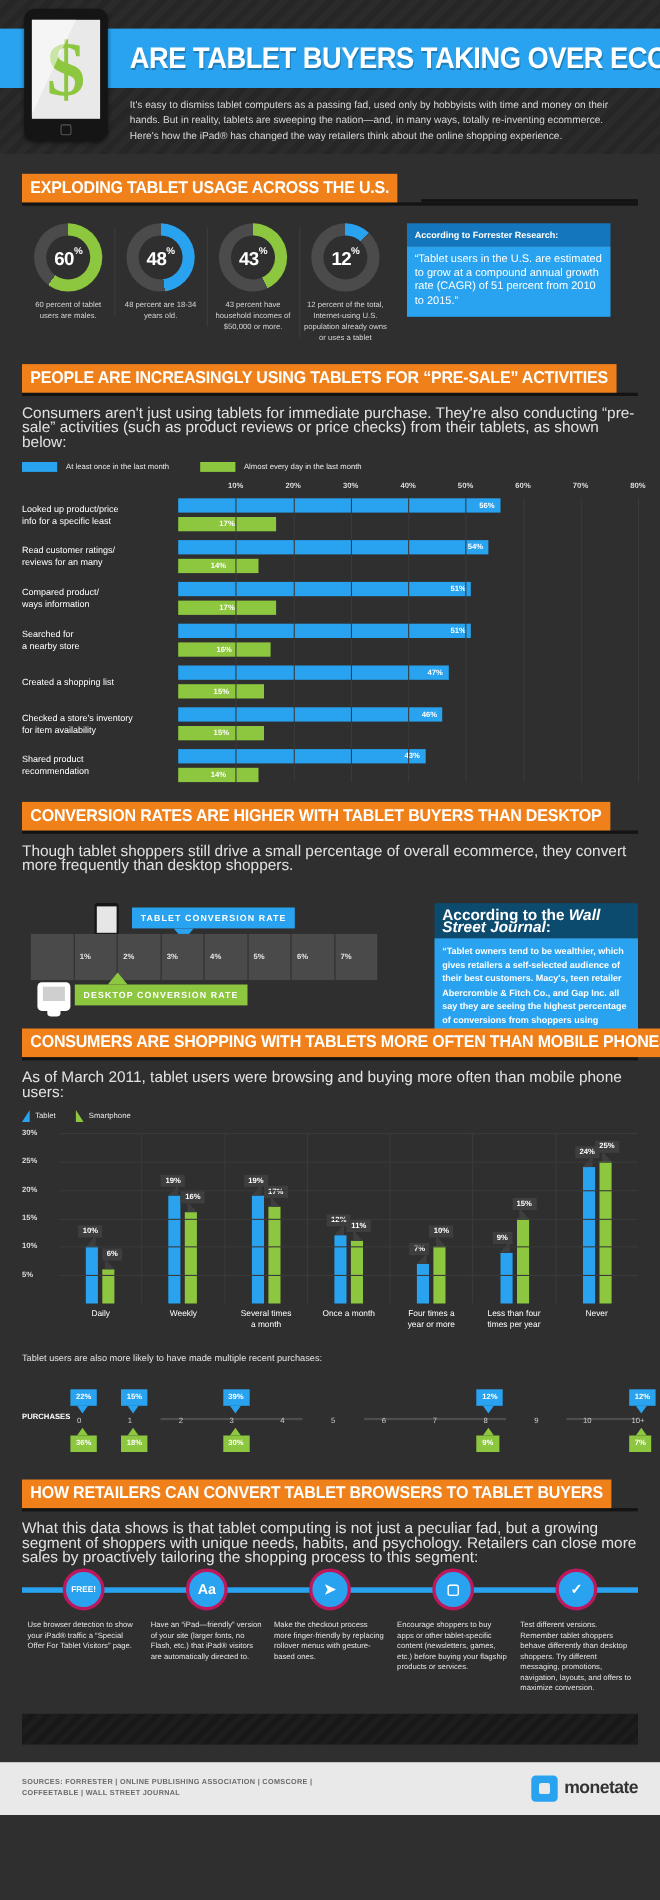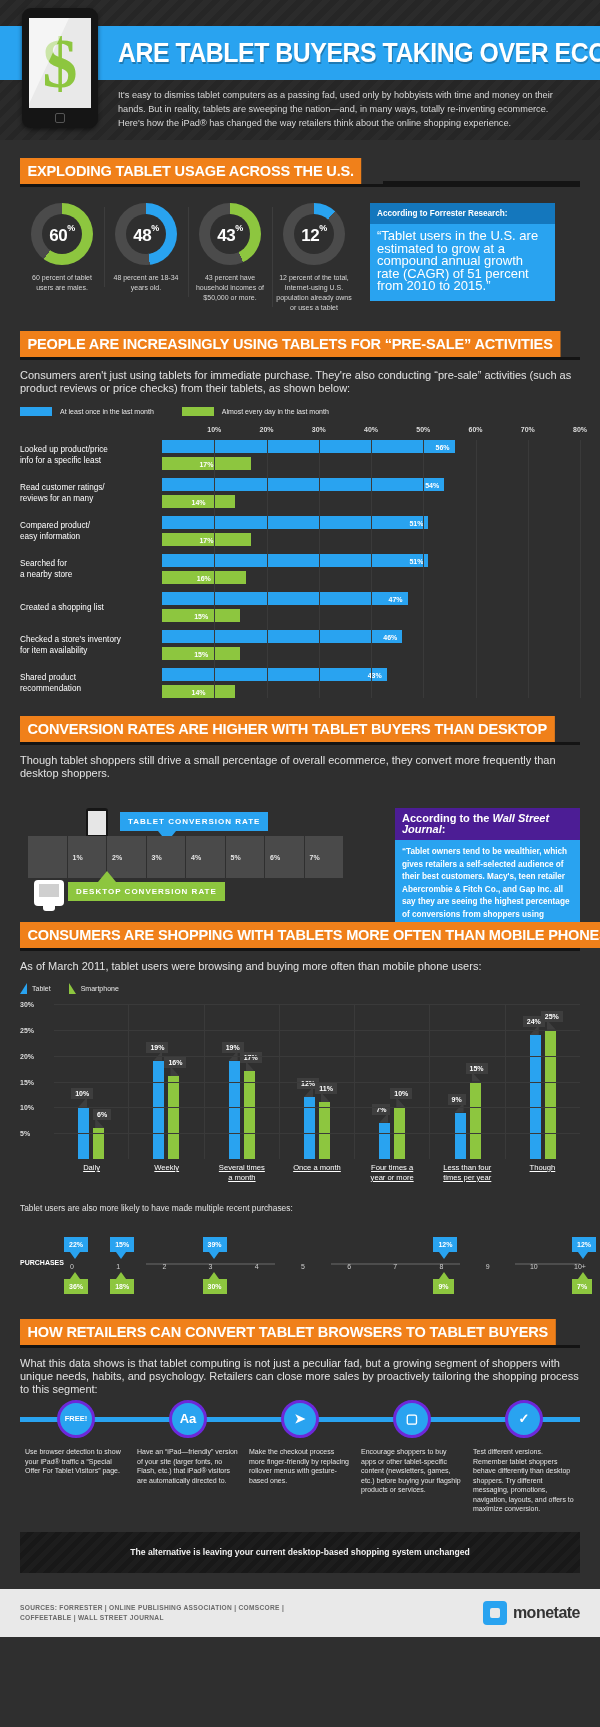--- a/index.html
+++ b/index.html
@@ -112,21 +112,21 @@
     height: 3px;
     background: #141414;
     margin-bottom: 0;
   }
   .sec-underline {
     height: 3px;
     background: #141414;
     margin-top: 0;
   }
   .body-text {
-    font-size: 11px;
+    font-size: 14px;
     line-height: 13px;
     color: #e2e2e2;
     margin-top: 9px;
   }
 
   
   .donuts {
     display: flex;
     margin-top: 16px;
     align-items: flex-start;
@@ -179,21 +179,21 @@
   }
   .forrester .fh {
     background: #1477bd;
     font-size: 8.2px;
     font-weight: bold;
     padding: 5px 7px;
     line-height: 11px;
   }
   .forrester .fb {
     background: #29a3f0;
-    font-size: 13px;
+    font-size: 10px;
     line-height: 12.5px;
     padding: 6px 7px 8px 7px;
   }
 
   
   .legend { display: flex; align-items: center; margin-top: 12px; font-size: 7px; }
   .legend .sw { width: 32px; height: 9px; margin-right: 8px; }
   .legend .sw.blue { background: #29a3f0; }
   .legend .sw.green { background: #8dc63f; }
   .legend .lbl { margin-right: 28px; color: #e8e8e8; }
@@ -313,22 +313,22 @@
   .mini-desktop:before {
     content: ""; position: absolute; left: 9px; top: 25px;
     width: 12px; height: 6px; background: #fff; border-radius: 0 0 3px 3px;
   }
   .wsj {
     position: absolute;
     right: 0; top: 14px;
     width: 185px;
   }
   .wsj .fh {
-    background: #4c1d95;
-    font-size: 11px;
+    background: #0c4a6e;
+    font-size: 14px;
     font-weight: bold;
     padding: 5px 7px;
     line-height: 11px;
   }
   .wsj .fh i { font-style: italic; }
   .wsj .fb {
     background: #29a3f0;
     font-size: 8.2px;
     line-height: 12.5px;
     padding: 6px 7px 8px 7px;
@@ -392,21 +392,21 @@
     position: absolute;
     bottom: 100%;
     left: 0;
     width: 9px;
     height: 10px;
     background: #3e3e3e;
     clip-path: polygon(0 100%, 100% 0, 100% 100%);
   }
   .col.green .dl { left: auto; right: -7px; }
   .col.green .stem { left: auto; right: 0; clip-path: polygon(0 0, 100% 100%, 0 100%); }
-  .xlabels { display: flex; margin-top: 4px; text-decoration: underline; }
+  .xlabels { display: flex; margin-top: 4px; }
   .xlabels div {
     flex: 1;
     text-align: center;
     font-size: 7.6px;
     line-height: 10px;
     color: #fff;
   }
 
   
   .purch-note { font-size: 8.4px; color: #e2e2e2; margin-top: 14px; }
@@ -476,21 +476,21 @@
   .tipbar .line {
     position: absolute; left: 0; right: 0; top: 5px; height: 5px;
     background: #29a3f0;
   }
   .tips { display: flex; margin-top: -26px; }
   .tip { flex: 1; padding: 0 5px; text-align: left; }
   .tip .circ {
     width: 38px; height: 38px;
     border-radius: 50%;
     background: #29a3f0;
-    border: 3px solid #6d28d9;
+    border: 3px solid #be185d;
     margin: 0 auto 9px auto;
     position: relative;
   }
   .tip .circ .glyph {
     position: absolute;
     left: 0; right: 0; top: 50%;
     transform: translateY(-50%);
     text-align: center;
     font-size: 13px;
     font-weight: bold;
@@ -653,21 +653,21 @@
           <div class="bar blue" style="width: 67.5%;">
               <span class="pv">54%</span>
             </div>
           <div class="bar green" style="width: 17.5%;">
               <span class="pv">14%</span>
             </div>
         </div>
         <div class="bar-row">
           <div class="bar-label">
             <span>Compared product/</span><br>
-            <span>easy information</span>
+            <span>ways information</span>
           </div>
           <div class="bar blue" style="width: 63.75%;">
               <span class="pv">51%</span>
             </div>
           <div class="bar green" style="width: 21.25%;">
               <span class="pv">17%</span>
             </div>
         </div>
         <div class="bar-row">
           <div class="bar-label">
@@ -863,21 +863,21 @@
             </div>
           </div>
         </div>
       <div class="xlabels" id="xlabels">
           <div><span>Daily</span></div>
           <div><span>Weekly</span></div>
           <div><span>Several times</span><br><span>a month</span></div>
           <div><span>Once a month</span></div>
           <div><span>Four times a</span><br><span>year or more</span></div>
           <div><span>Less than four</span><br><span>times per year</span></div>
-          <div><span>Though</span></div>
+          <div><span>Never</span></div>
         </div>
     <div class="ygrid" style="top: 0px;"></div>
         <div class="ylab" style="top: 0px;">30%</div>
         <div class="ygrid" style="top: 25.8333px;"></div>
         <div class="ylab" style="top: 25.8333px;">25%</div>
         <div class="ygrid" style="top: 51.6667px;"></div>
         <div class="ylab" style="top: 51.6667px;">20%</div>
         <div class="ygrid" style="top: 77.5px;"></div>
         <div class="ylab" style="top: 77.5px;">15%</div>
         <div class="ygrid" style="top: 103.333px;"></div>
@@ -958,21 +958,20 @@
         <div class="tip">
           <div class="circ">
             <div class="glyph">✓</div>
           </div>
           <div class="txt">Test different versions. Remember tablet shoppers behave differently than desktop shoppers. Try different messaging, promotions, navigation, layouts, and offers to maximize conversion.</div>
         </div>
       </div>
   </div>
 
   <div class="closer">
-    <div>The alternative is leaving your current desktop-based shopping system unchanged</div>
   </div>
 
   <div class="footer">
     <div class="sources">
       <div>SOURCES: FORRESTER | ONLINE PUBLISHING ASSOCIATION | COMSCORE |</div>
       <div>COFFEETABLE | WALL STREET JOURNAL</div>
     </div>
     <div class="logo">
       <div class="mark"></div>
       <div class="name">monetate</div>

